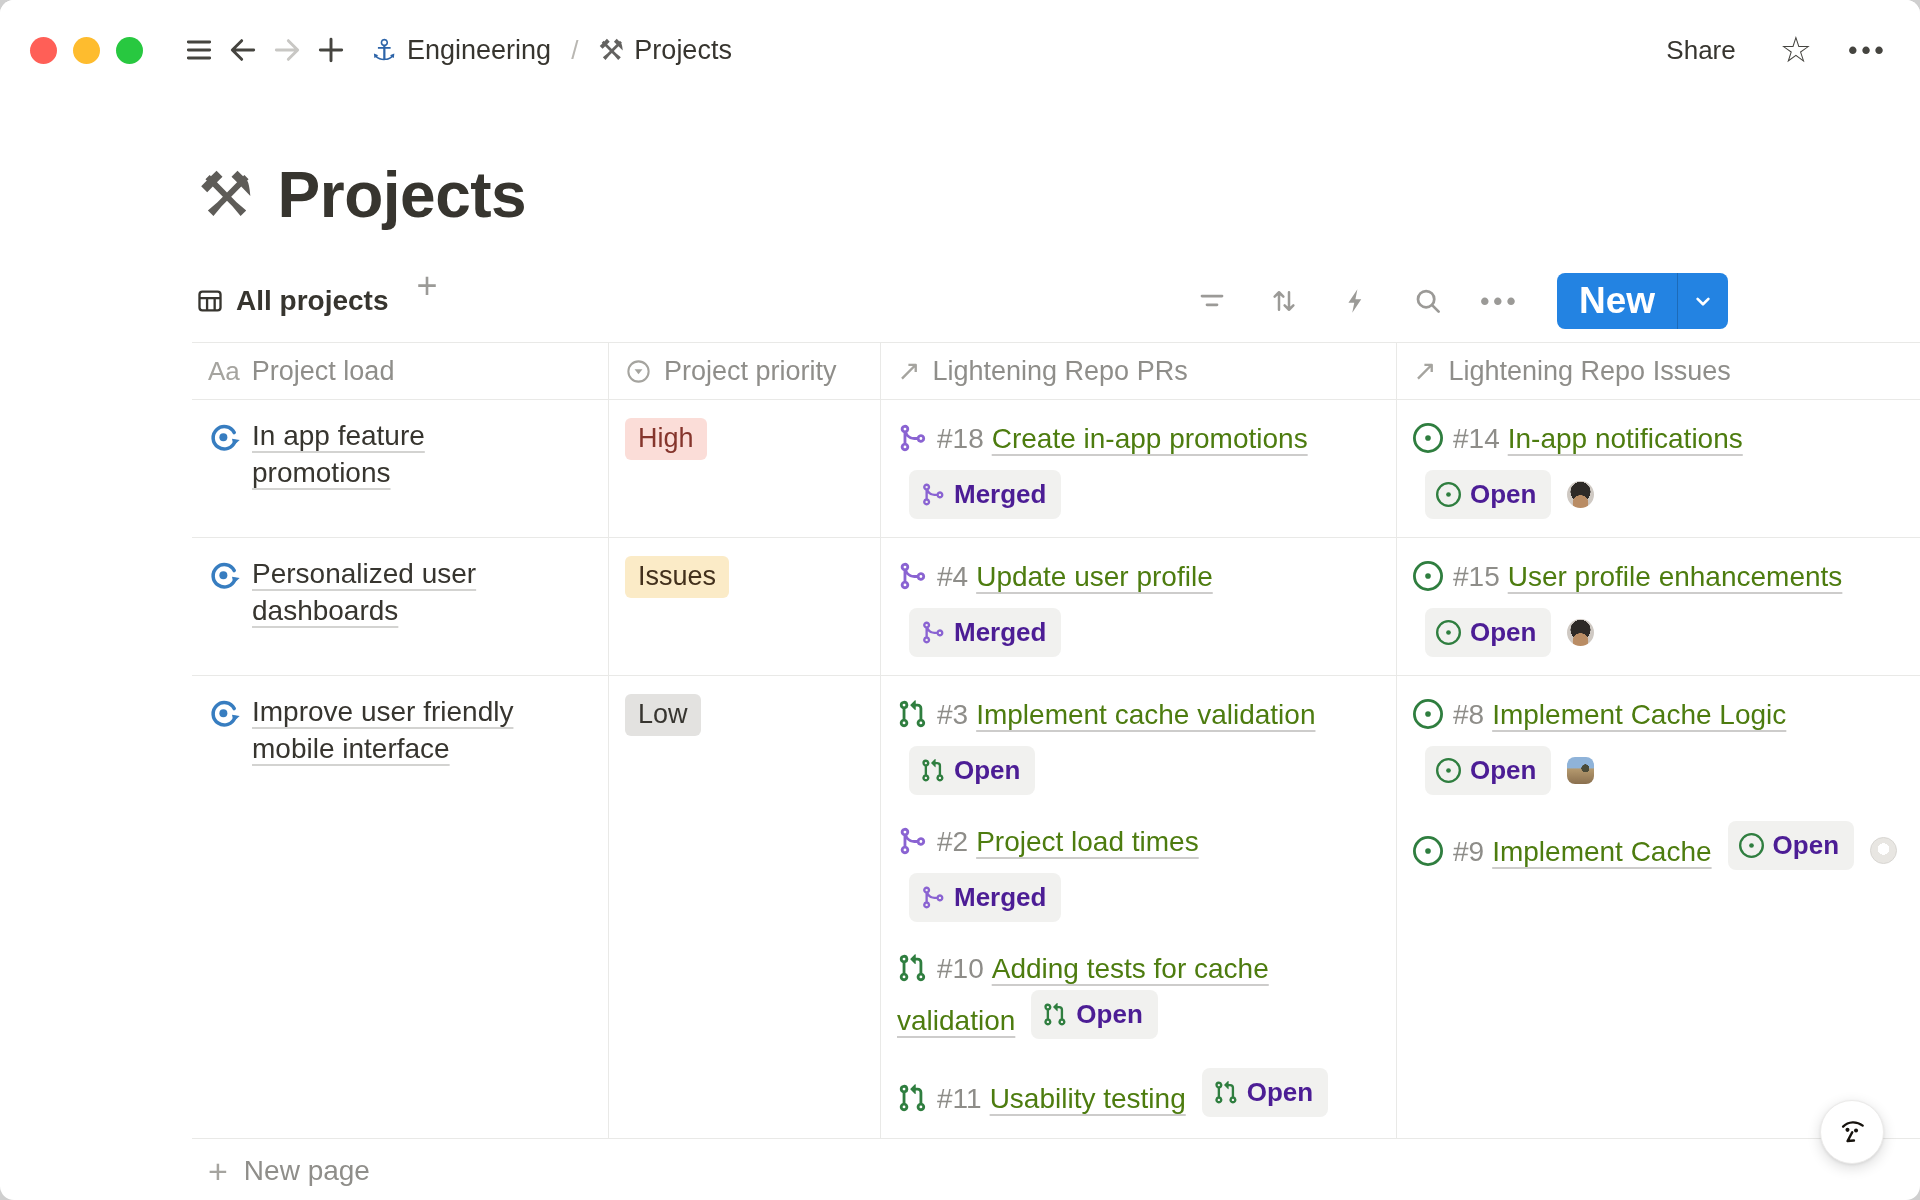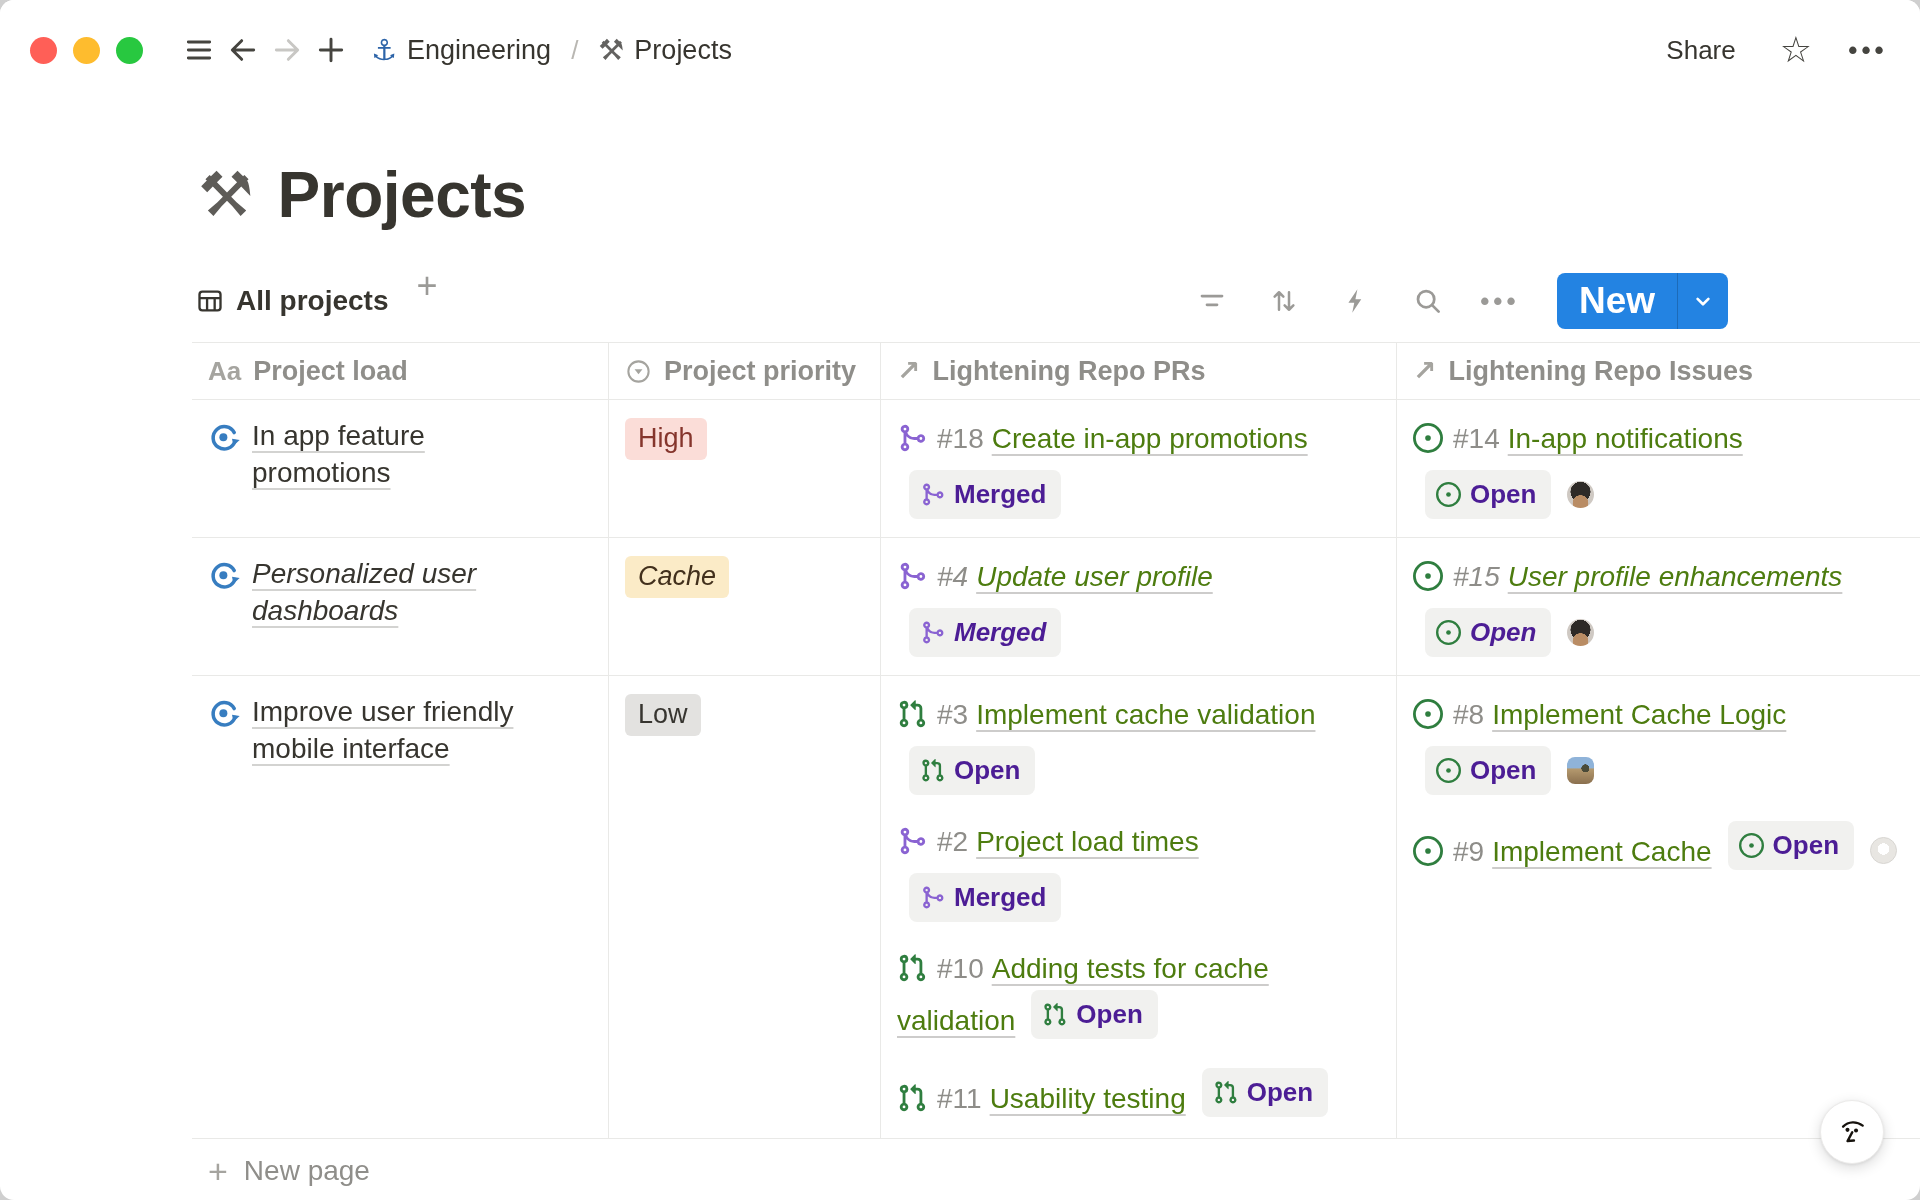--- a/index.html
+++ b/index.html
@@ -40,27 +40,27 @@
   .vb-ic { display:inline-flex; align-items:center; justify-content:center; width:42px; height:42px; color:#9B9A97; border-radius:6px; }
   .dots { letter-spacing:4px; font-size:26px; font-weight:700; }
   .new-btn { display:flex; align-items:stretch; background:var(--accent,#2383E2); color:#fff; border-radius:8px; overflow:hidden; height:56px; margin-left:6px; }
   .new-btn-main { display:flex; align-items:center; padding:0 22px; font-size:37px; font-weight:600; }
   .new-btn-arrow { display:flex; align-items:center; padding:0 12px; border-left:1px solid rgba(0,0,0,0.18); }
 
   
   .table { position:absolute; top:342px; left:192px; width:1728px; }
   .trow { display:grid; grid-template-columns:417px 272px 516px minmax(0,1fr); border-bottom:1px solid var(--line,#E9E9E7); }
   .thead { border-top:1px solid var(--line,#E9E9E7); height:58px; }
-  .hcell { display:flex; align-items:center; gap:12px; padding:0 16px; color:#8F8E8A; font-size:27px;font-weight:bold; }
+  .hcell { display:flex; align-items:center; gap:12px; padding:0 16px; color:#8F8E8A; font-size:27px; }
   .hcell:not(:last-child), .cell:not(:last-child) { border-right:1px solid var(--line,#E9E9E7); }
   .aa { font-size:26px; color:#A5A49F; }
   .hico { color:#A5A49F; display:inline-flex; }
   .rel-arrow { font-size:28px; color:#A5A49F; line-height:1; }
   .cell { padding:18px 18px 18px 16px; }
-  .r1 { min-height:122px; } .r2 { min-height:112px;font-style:italic; } .r3 { min-height:352px; }
+  .r1 { min-height:122px; } .r2 { min-height:112px; } .r3 { min-height:352px; }
 
   .name-wrap { display:flex; align-items:flex-start; gap:12px; }
   .sync-ic { flex:0 0 auto; width:32px; height:32px; color:var(--sync-blue,#377DC0); margin-top:4px; }
   .name-text { max-width:300px; font-size:28px; font-weight:500; line-height:1.32; color:#37352F;
                text-decoration:underline; text-decoration-color:rgba(55,53,47,0.22); text-decoration-thickness:2px; text-underline-offset:6px; }
 
   .tag { display:inline-block; font-size:27px; line-height:1.25; padding:4px 13px; border-radius:6px; white-space:nowrap; }
   .tag-red { background:var(--tag-red-bg,#FBDDD8); color:var(--tag-red-text,#85352C); }
   .tag-yellow { background:var(--tag-yellow-bg,#FBEBC7); color:var(--tag-yellow-text,#42301C); }
   .tag-gray { background:var(--tag-gray-bg,#E3E2E0); color:var(--tag-gray-text,#373530); }
@@ -288,21 +288,21 @@
     <div class="trow r2">
       <div class="cell">
         <div class="name-wrap">
           <svg class="sync-ic">
               <use href="#i-sync"></use>
             </svg>
           <span class="name-text">Personalized user dashboards</span>
         </div>
       </div>
       <div class="cell">
-        <span class="tag tag-yellow">Cache</span>
+        <span class="tag tag-yellow">Issues</span>
       </div>
       <div class="cell">
         <div class="repo-item">
           <svg class="ri-icon purple">
               <use href="#i-merge"></use>
             </svg><span class="ri-num">#4</span><span class="ri-title">Update user profile</span>
           <div class="status-line">
             <span class="pill">
               <svg class="ri-icon sm purple">
                   <use href="#i-merge"></use>

